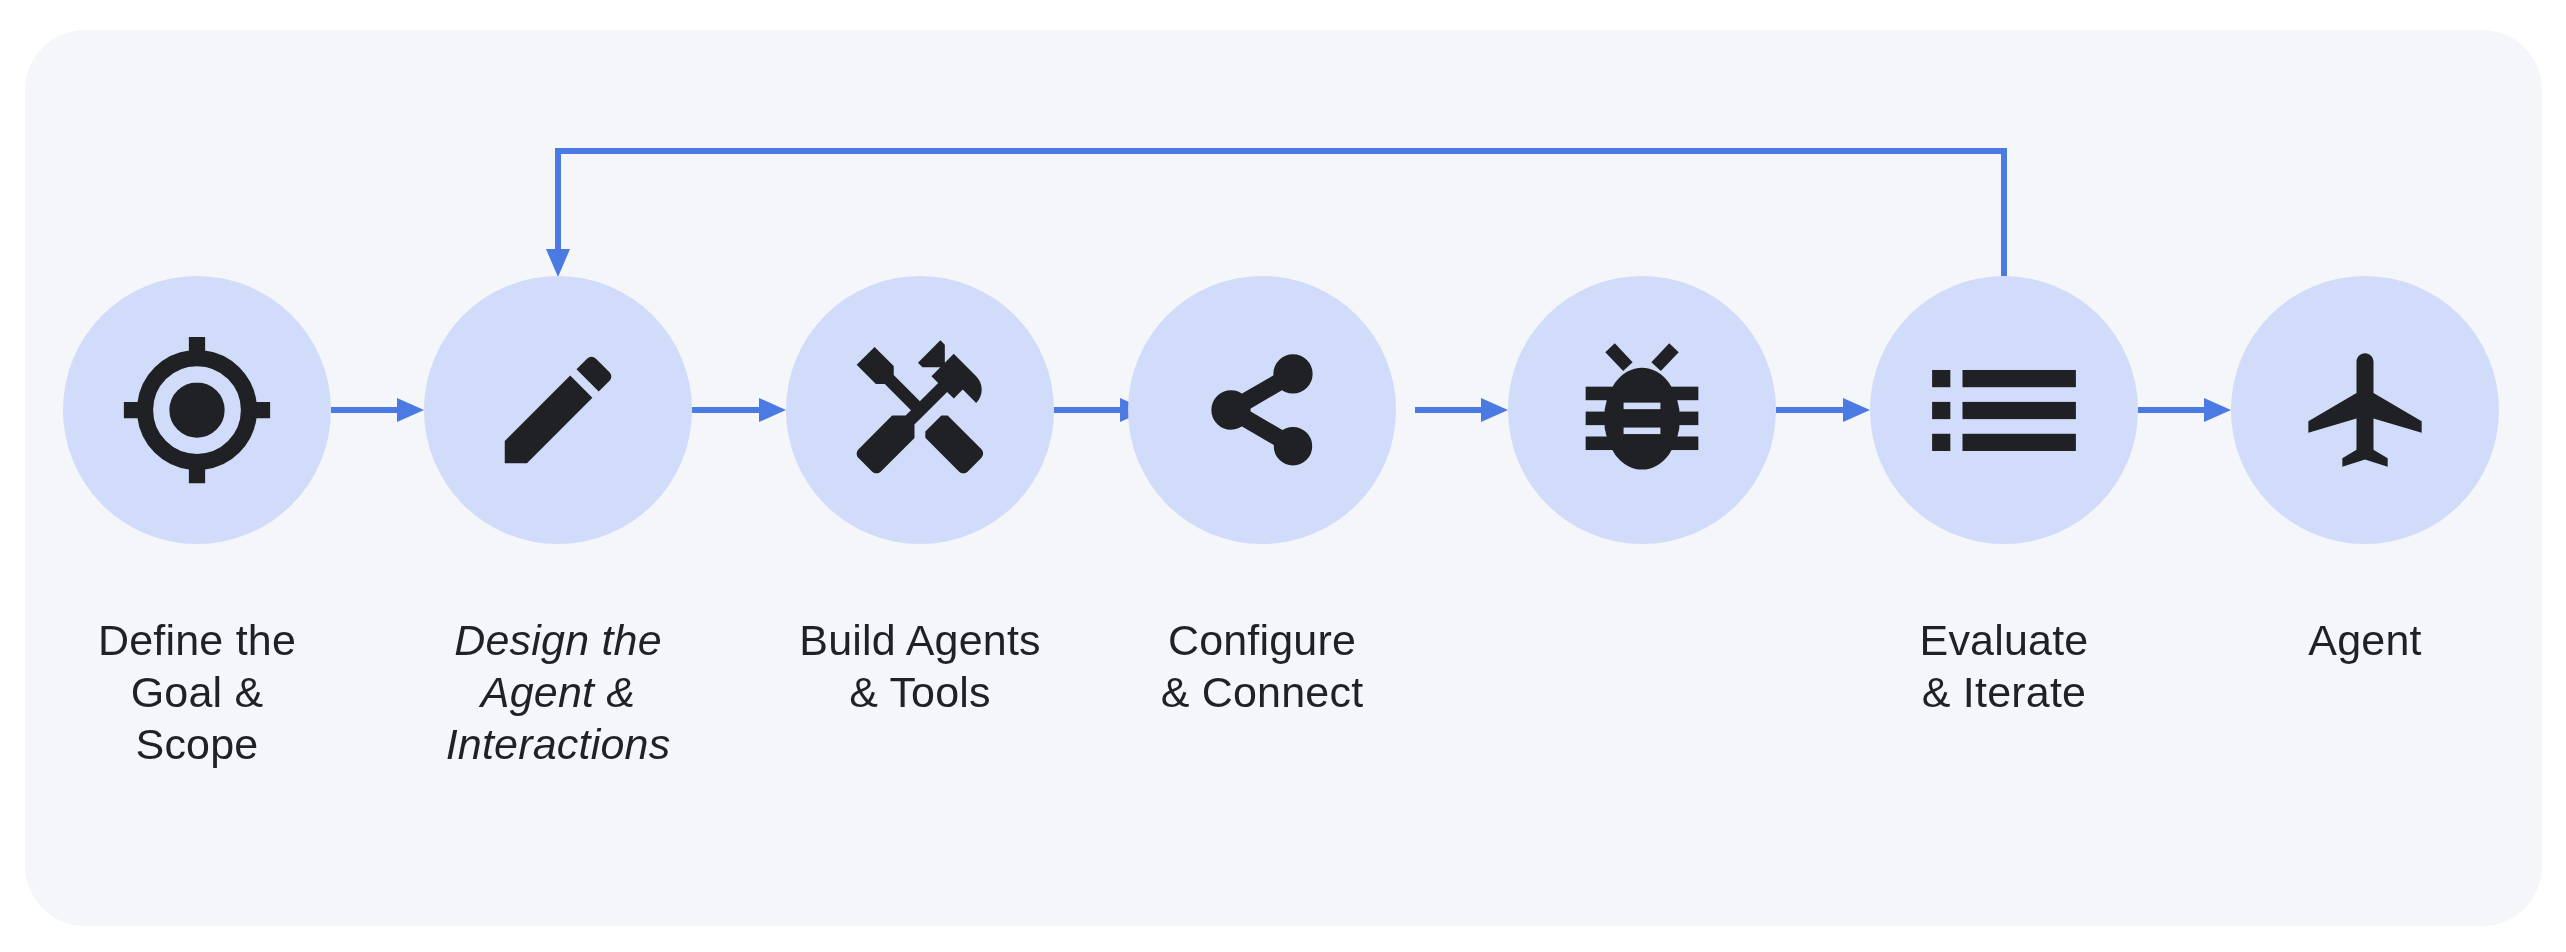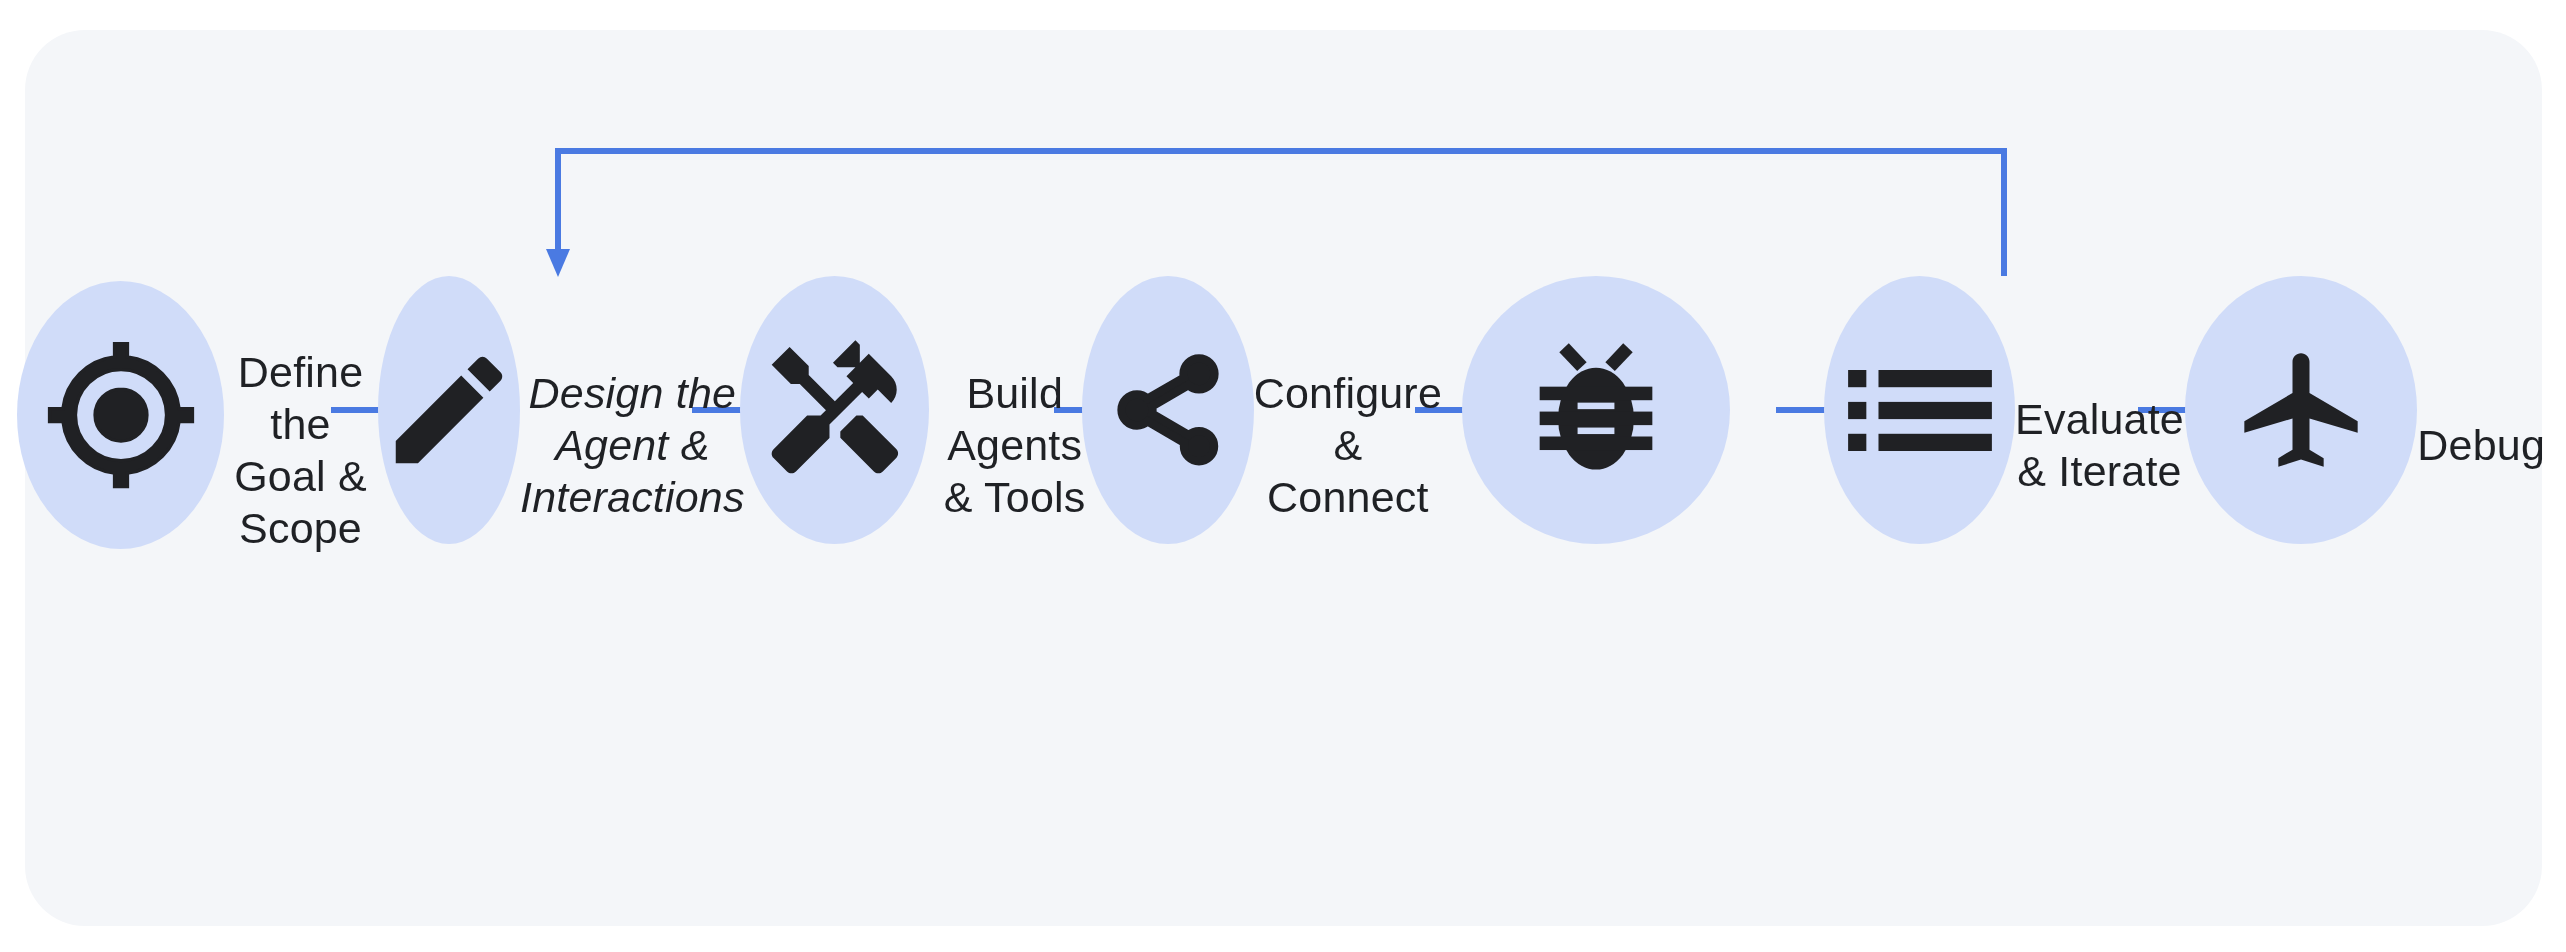--- a/index.html
+++ b/index.html
@@ -21,21 +21,21 @@
     position: absolute;
     left: 0; top: 0;
     width: 2566px; height: 952px;
     pointer-events: none;
   }
   .step {
     position: absolute;
     top: 276px;
     width: 360px;
     display: flex;
-    flex-direction: row;
+    flex-direction: column;
     align-items: center;
   }
   .circle {
     width: 268px; height: 268px;
     border-radius: 50%;
     background: #d0dcf9;
     display: flex;
     align-items: center;
     justify-content: center;
   }
@@ -159,14 +159,14 @@
   <div class="label">Evaluate
 &amp; Iterate</div>
 </div>
 
 <div class="step s7">
   <div class="circle">
     <svg width="136" height="136" viewBox="0 0 24 24">
       <path fill="#202124" d="M22 16v-2l-8.5-5V3.5C13.5 2.67 12.83 2 12 2s-1.5.67-1.5 1.5V9L2 14v2l8.5-2.5V19L8 20.5V22l4-1.25L16 22v-1.5L13.5 19v-5.5L22 16z"></path>
     </svg>
   </div>
-  <div class="label">Debug</div>
+  <div class="label">Agent</div>
 </div>
 
 </body></html>

